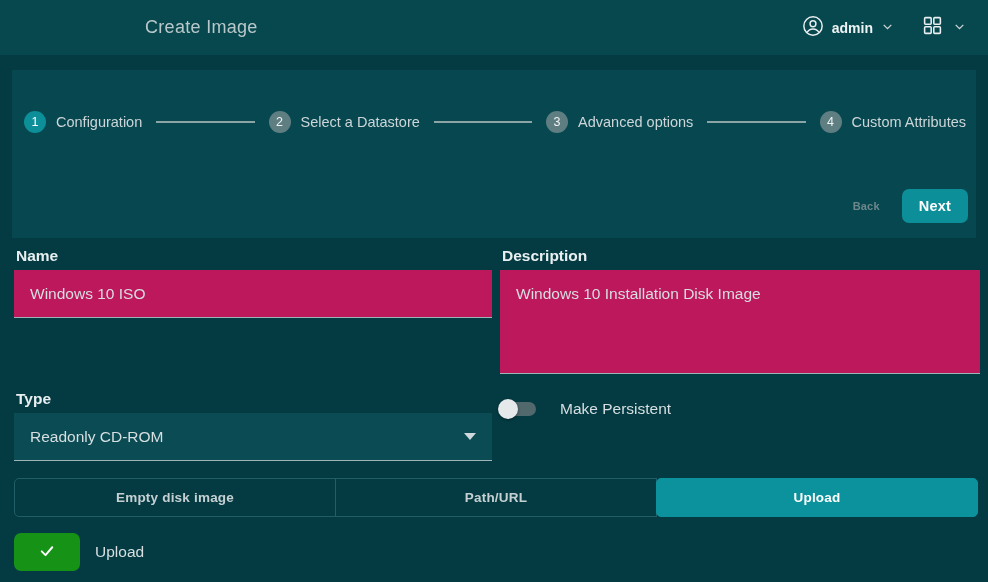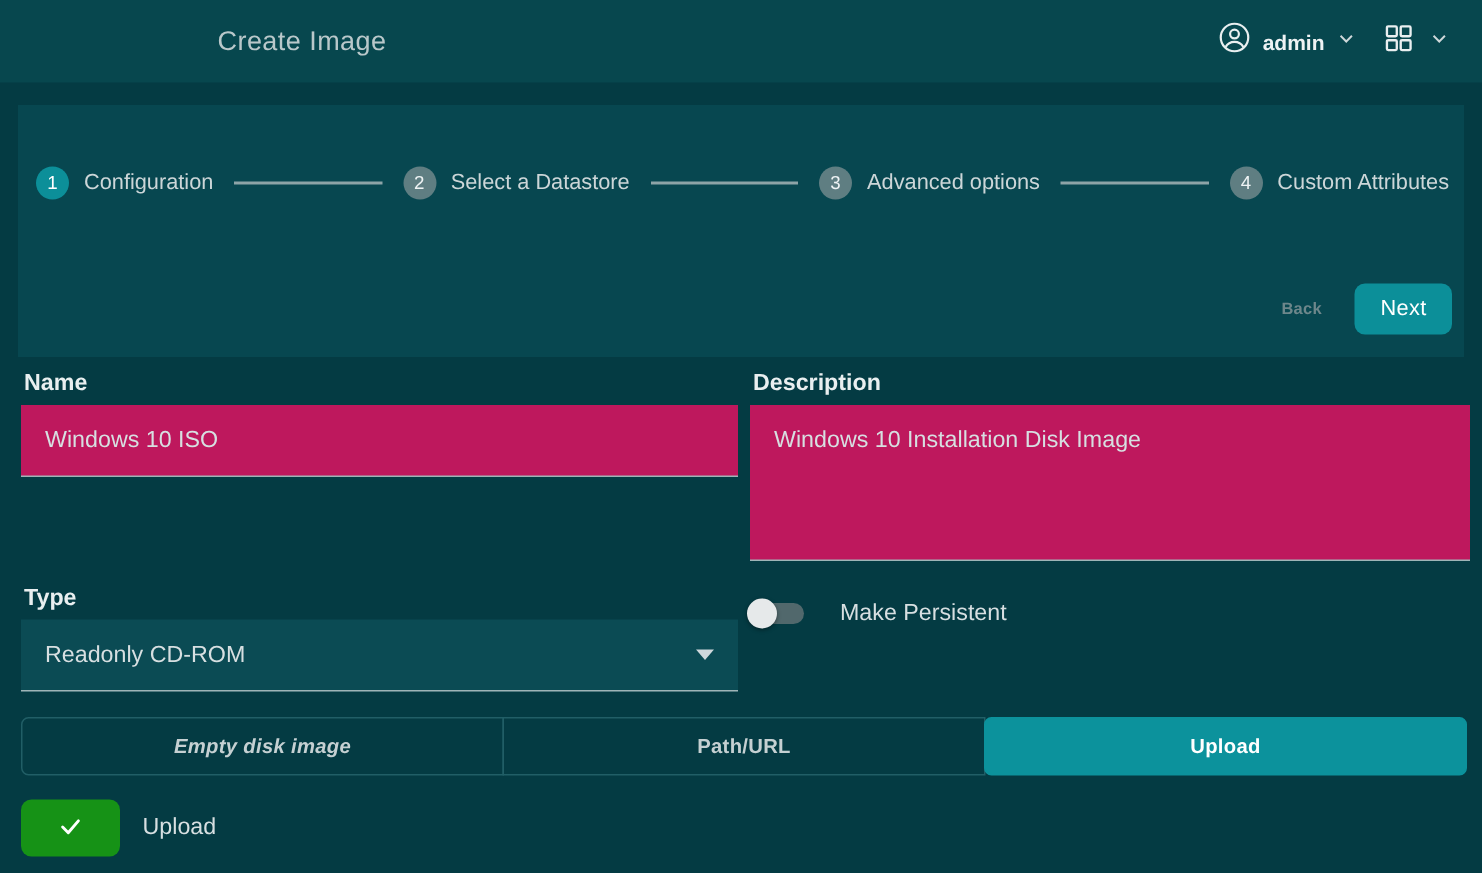--- a/index.html
+++ b/index.html
@@ -16,21 +16,21 @@
   .header {
     position:absolute; top:0; left:0; width:988px; height:55px;
     background:#07474e; display:flex; align-items:center;
   }
   .header-title {
     margin-left:145px; font-size:18px; color:#b9c8ca; letter-spacing:.3px;
     font-weight:400;
   }
   .header-right {
     position:absolute; right:22px; top:0; height:55px;
-    display:flex; align-items:center; gap:0;
+    display:flex; align-items:center; gap:10px;
   }
   .user-group { display:flex; align-items:center; gap:8px; cursor:pointer; }
   .username { color:#eef3f4; font-weight:700; font-size:14px; }
   .icon-svg { display:block; }
   .apps-group { display:flex; align-items:center; gap:10px; margin-left:18px; cursor:pointer; }
 
   
   .card {
     position:absolute; left:12px; top:70px; width:964px; height:168px;
     background:#074750;
@@ -51,21 +51,21 @@
 
   .card-actions {
     position:absolute; right:8px; bottom:15px;
     display:flex; align-items:center; gap:22px;
   }
   .btn-back {
     background:none; border:none; color:#6d878b; font-weight:700;
     font-size:11px; font-family:inherit; cursor:default; letter-spacing:.2px;
   }
   .btn-next {
-    background:#0c8f99; border:none; color:#ffffff; font-weight:400;
+    background:#0c8f99; border:none; color:#ffffff; font-weight:700;
     font-size:14.5px; font-family:inherit; padding:9px 17px;
     border-radius:7px; cursor:pointer; letter-spacing:.2px;
   }
 
   
   .field-label {
     position:absolute; color:#e9eff0; font-weight:700; font-size:15.5px;
   }
   .lbl-name { left:16px; top:247px; }
   .lbl-desc { left:502px; top:247px; }
@@ -114,21 +114,21 @@
     position:absolute; left:14px; top:478px; width:964px; height:39px;
     display:flex;
   }
   .tab {
     flex:1; display:flex; align-items:center; justify-content:center;
     border:1px solid #215e66; color:#c5d0d2; font-weight:700;
     font-size:13.5px; background:transparent; font-family:inherit;
     cursor:pointer; letter-spacing:.2px;
   }
   .tab + .tab { margin-left:-1px; }
-  .tab:first-child { border-radius:5px 0 0 5px;font-style:italic; }
+  .tab:first-child { border-radius:5px 0 0 5px; }
   .tab:last-child { border-radius:0 5px 5px 0; }
   .tab.active {
     background:#0c929c; border-color:#0c929c; color:#ffffff; z-index:1;
     border-radius:5px;
   }
 
   
   .upload-btn {
     position:absolute; left:14px; top:533px; width:66px; height:38px;
     background:#169216; border:none; border-radius:7px;

